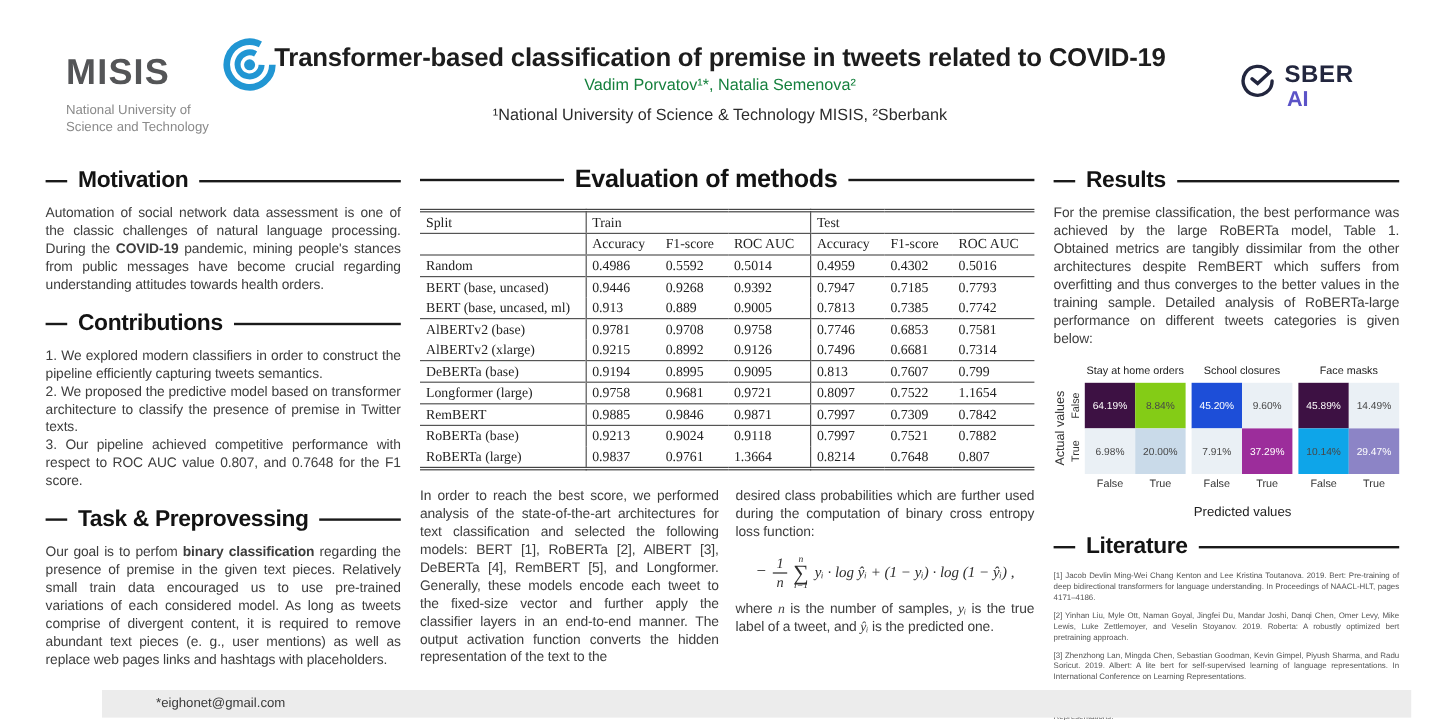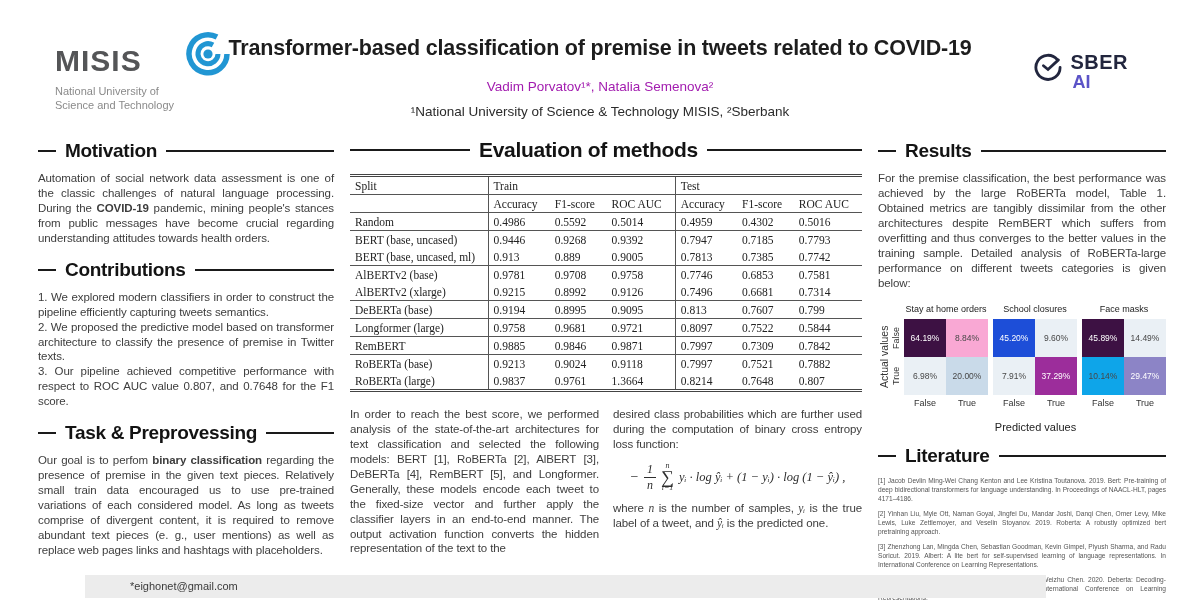--- a/index.html
+++ b/index.html
@@ -11,21 +11,21 @@
 
   
   .misis { position:absolute; left:55px; top:30px; }
   .misis-row { display:flex; align-items:flex-start;gap:40px; }
   .misis-name { font-size:30px; font-weight:bold; color:#545557; letter-spacing:1px; margin-top:16px; line-height:1; }
   .misis-icon { margin-left:2px; }
   .misis-sub { font-size:11px; color:#8a8a8a; line-height:1.25; margin-top:3px; }
 
   .title-block { position:absolute; left:180px; right:180px; top:36px; text-align:center; }
   .page-title { font-size:21.5px; font-weight:600; color:#1d1d1d; letter-spacing:-0.2px; }
-  .authors { font-size:13.5px; color:#a21caf; margin-top:18px; }
+  .authors { font-size:13.5px; color:#15803d; margin-top:2px; }
   .affiliations { font-size:13.5px; color:#2b2b2b; margin-top:10px; }
 
   .sber { position:absolute; right:72px; top:52px; display:flex; align-items:flex-start; }
   .sber-text { display:flex; flex-direction:column; margin-left:7px; }
   .sber-name { font-size:20px; font-weight:bold; color:#22263e; letter-spacing:0.5px; line-height:1; }
   .sber-ai { font-size:18px; font-weight:bold; color:#5b53c7; line-height:1.15; margin-left:2px; }
 
   
   .sec-head { display:flex; align-items:center; gap:9px; margin-bottom:9px; }
   .sec-head .dash { width:18px; height:2px; background:#1a1a1a; flex:none; }
@@ -87,21 +87,21 @@
   .mat-cell { display:flex; align-items:center; justify-content:center; font-size:8.5px; }
   .mat-xlabels { display:flex; margin-top:3px; }
   .mat-xlabels span { width:42px; text-align:center; font-size:9px; color:#333; }
   .mat-caption { text-align:center; font-size:11px; color:#222; margin-top:13px; padding-left:27px; }
 
   
   .literature { margin-top:12px; }
   .lit-list p { font-size:6.6px; line-height:1.4; color:#555; margin-bottom:5.5px; text-align:justify; }
 
   
-  .footer-bar { position:absolute; left:85px; width:961px; top:575px; height:23px; background:#ececec; }
+  .footer-bar { position:absolute; left:85px; width:1091px; top:575px; height:23px; background:#ececec; }
   .footer-bar .email { font-size:11px; color:#3a3a3a; line-height:23px; padding-left:45px; }
 </style>
 </head>
 <body>
 
 <div class="poster">
 
   <div class="misis">
     <div class="misis-row">
       <div class="misis-name">MISIS</div>
@@ -251,21 +251,21 @@
             <td>0.7607</td>
             <td>0.799</td>
           </tr>
           <tr class="gs">
             <td class="model">Longformer (large)</td>
             <td class="vb">0.9758</td>
             <td>0.9681</td>
             <td>0.9721</td>
             <td class="vb">0.8097</td>
             <td>0.7522</td>
-            <td>0.5844</td>
+            <td>1.1654</td>
           </tr>
           <tr class="gs">
             <td class="model">RemBERT</td>
             <td class="vb">0.9885</td>
             <td>0.9846</td>
             <td>0.9871</td>
             <td class="vb">0.7997</td>
             <td>0.7309</td>
             <td>0.7842</td>
           </tr>
@@ -328,21 +328,21 @@
       <div class="mat-ylab rot">Actual values</div>
       <div class="mat-rows">
         <div class="rlab rot">False</div>
         <div class="rlab rot">True</div>
       </div>
       <div class="matrices-row">
           <div class="matrix">
             <div class="mat-title">Stay at home orders</div>
             <div class="mat-grid">
               <div class="mat-cell" style="background: rgb(61, 17, 67); color: rgb(255, 255, 255); text-align: right;">64.19%</div>
-              <div class="mat-cell" style="background: #f9a8d4; color: rgb(71, 71, 71);">8.84%</div>
+              <div class="mat-cell" style="background: #84cc16; color: rgb(71, 71, 71);">8.84%</div>
               <div class="mat-cell" style="background: rgb(234, 240, 245); color: rgb(71, 71, 71);">6.98%</div>
               <div class="mat-cell" style="background: rgb(201, 218, 233); color: rgb(71, 71, 71);">20.00%</div>
             </div>
             <div class="mat-xlabels">
               <span>False</span>
               <span>True</span>
             </div>
           </div>
           <div class="matrix">
             <div class="mat-title">School closures</div>

